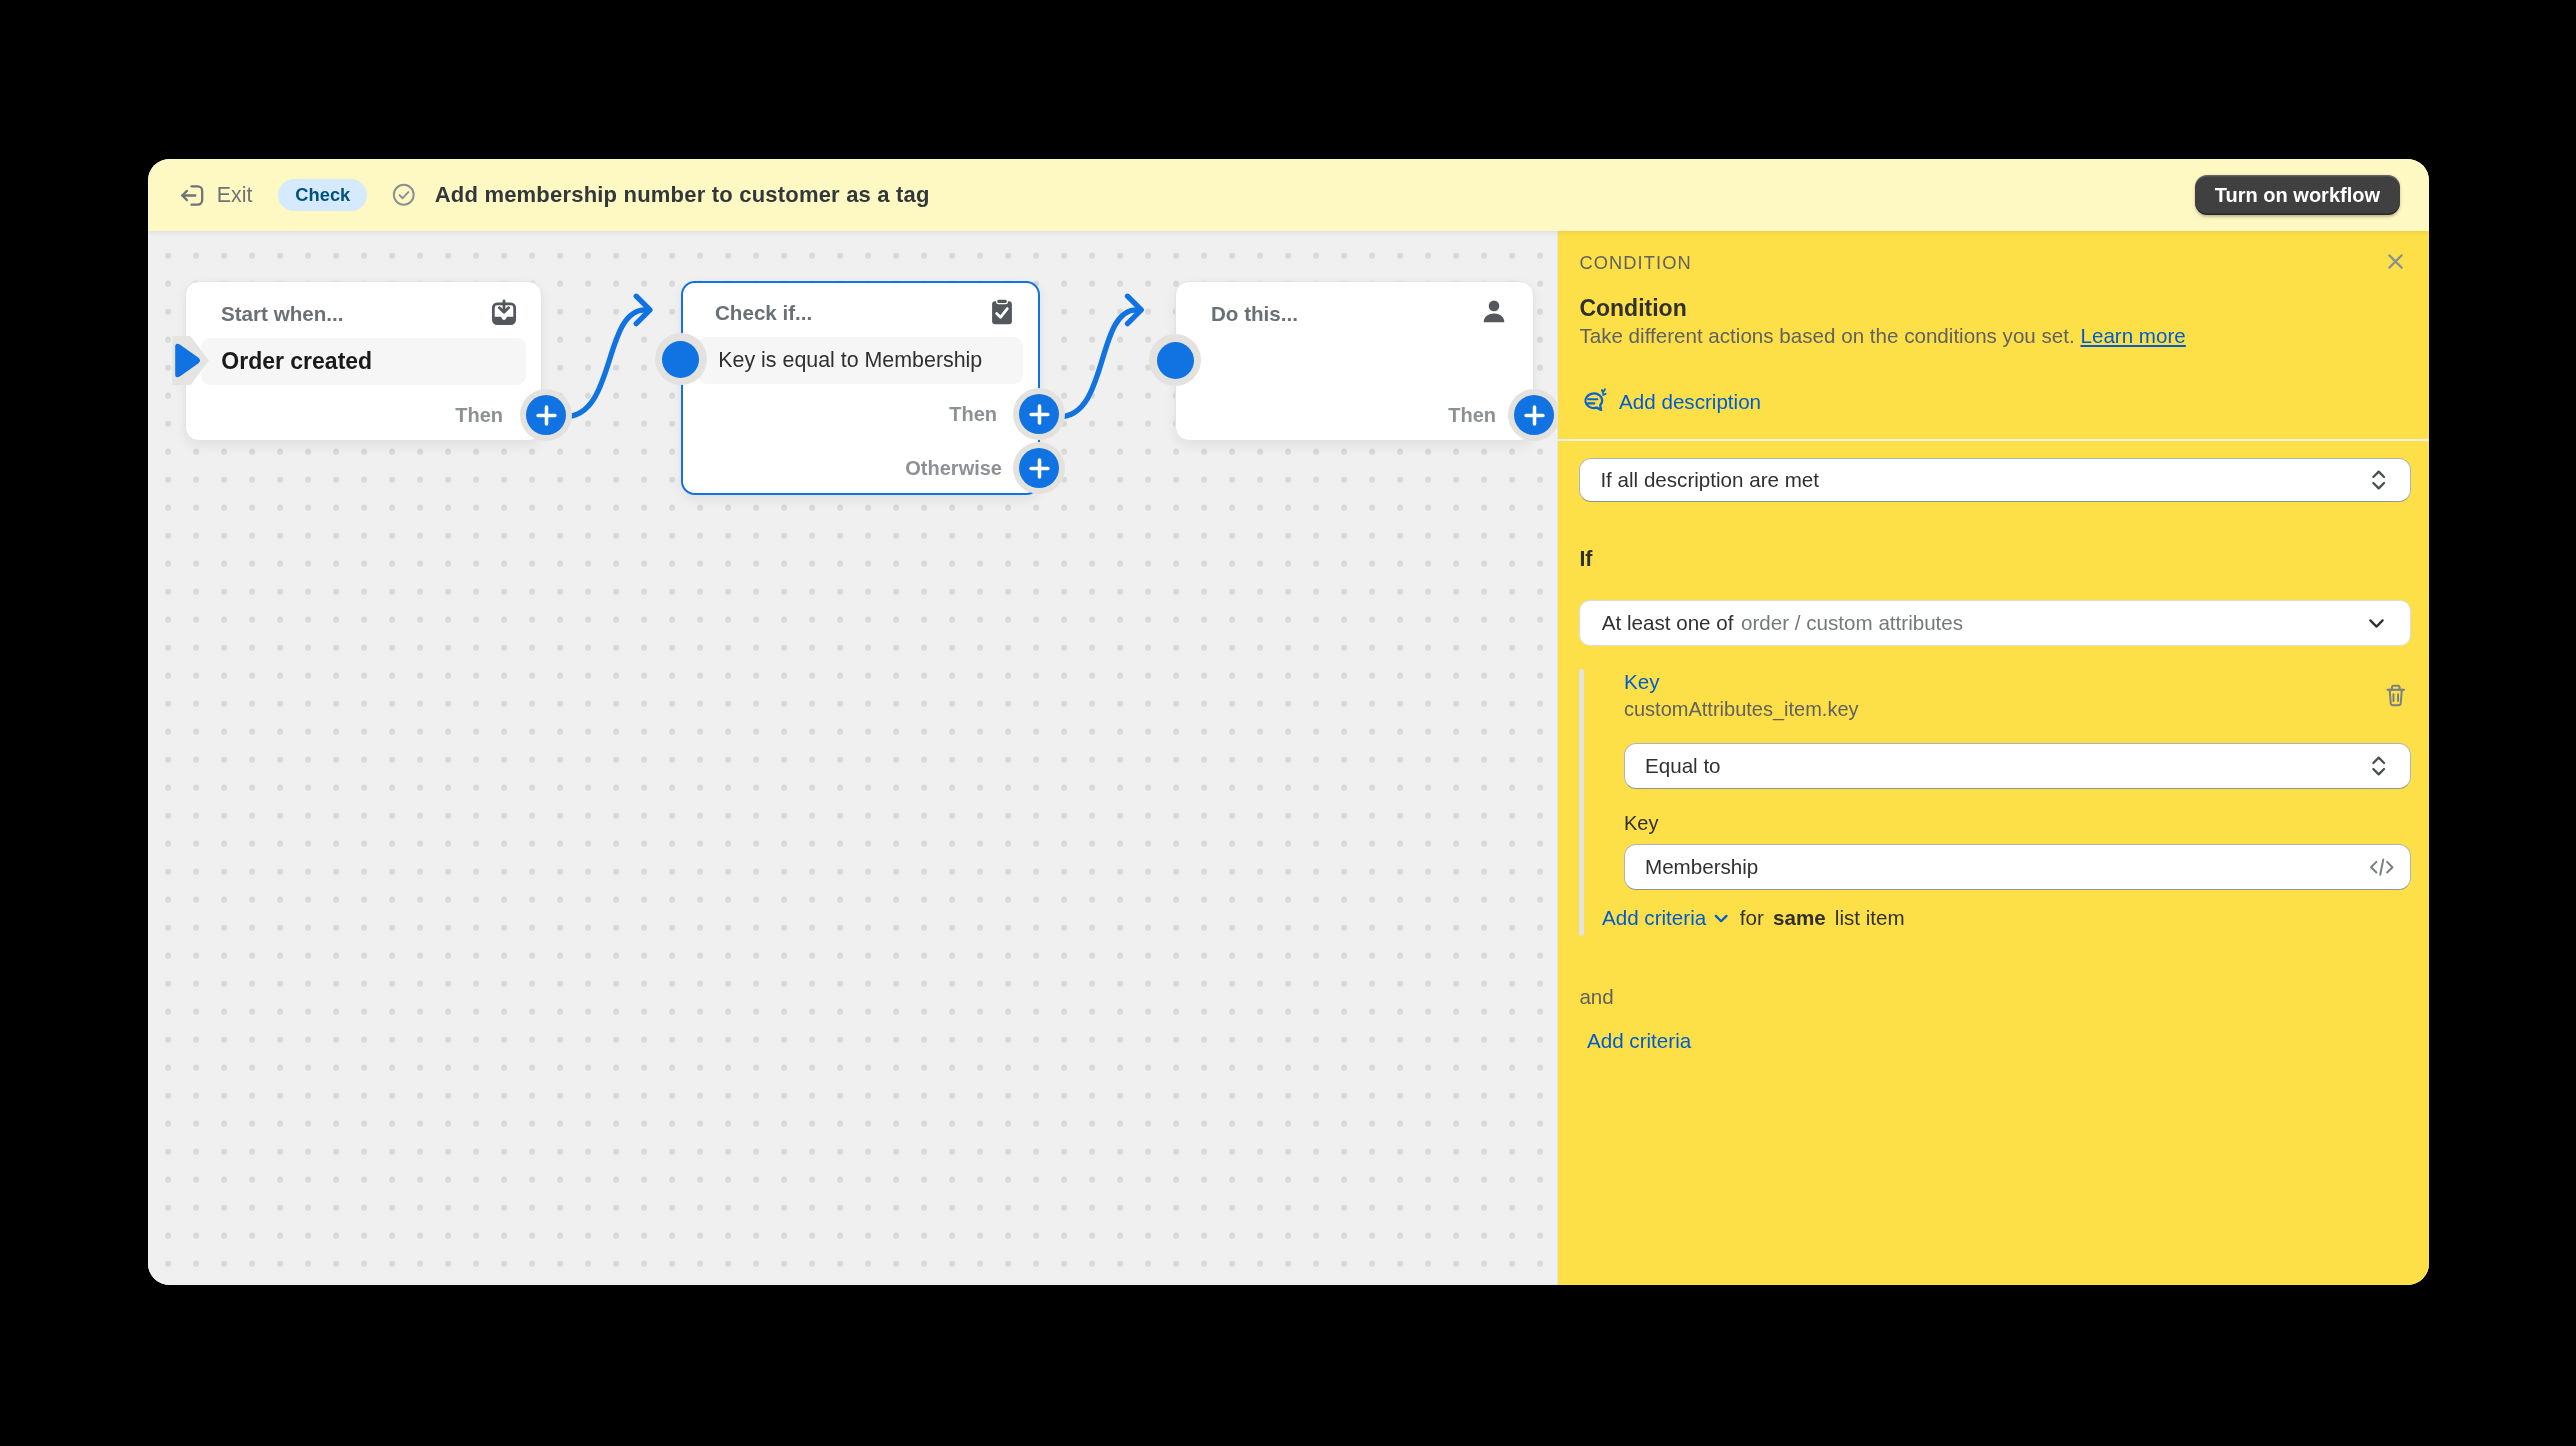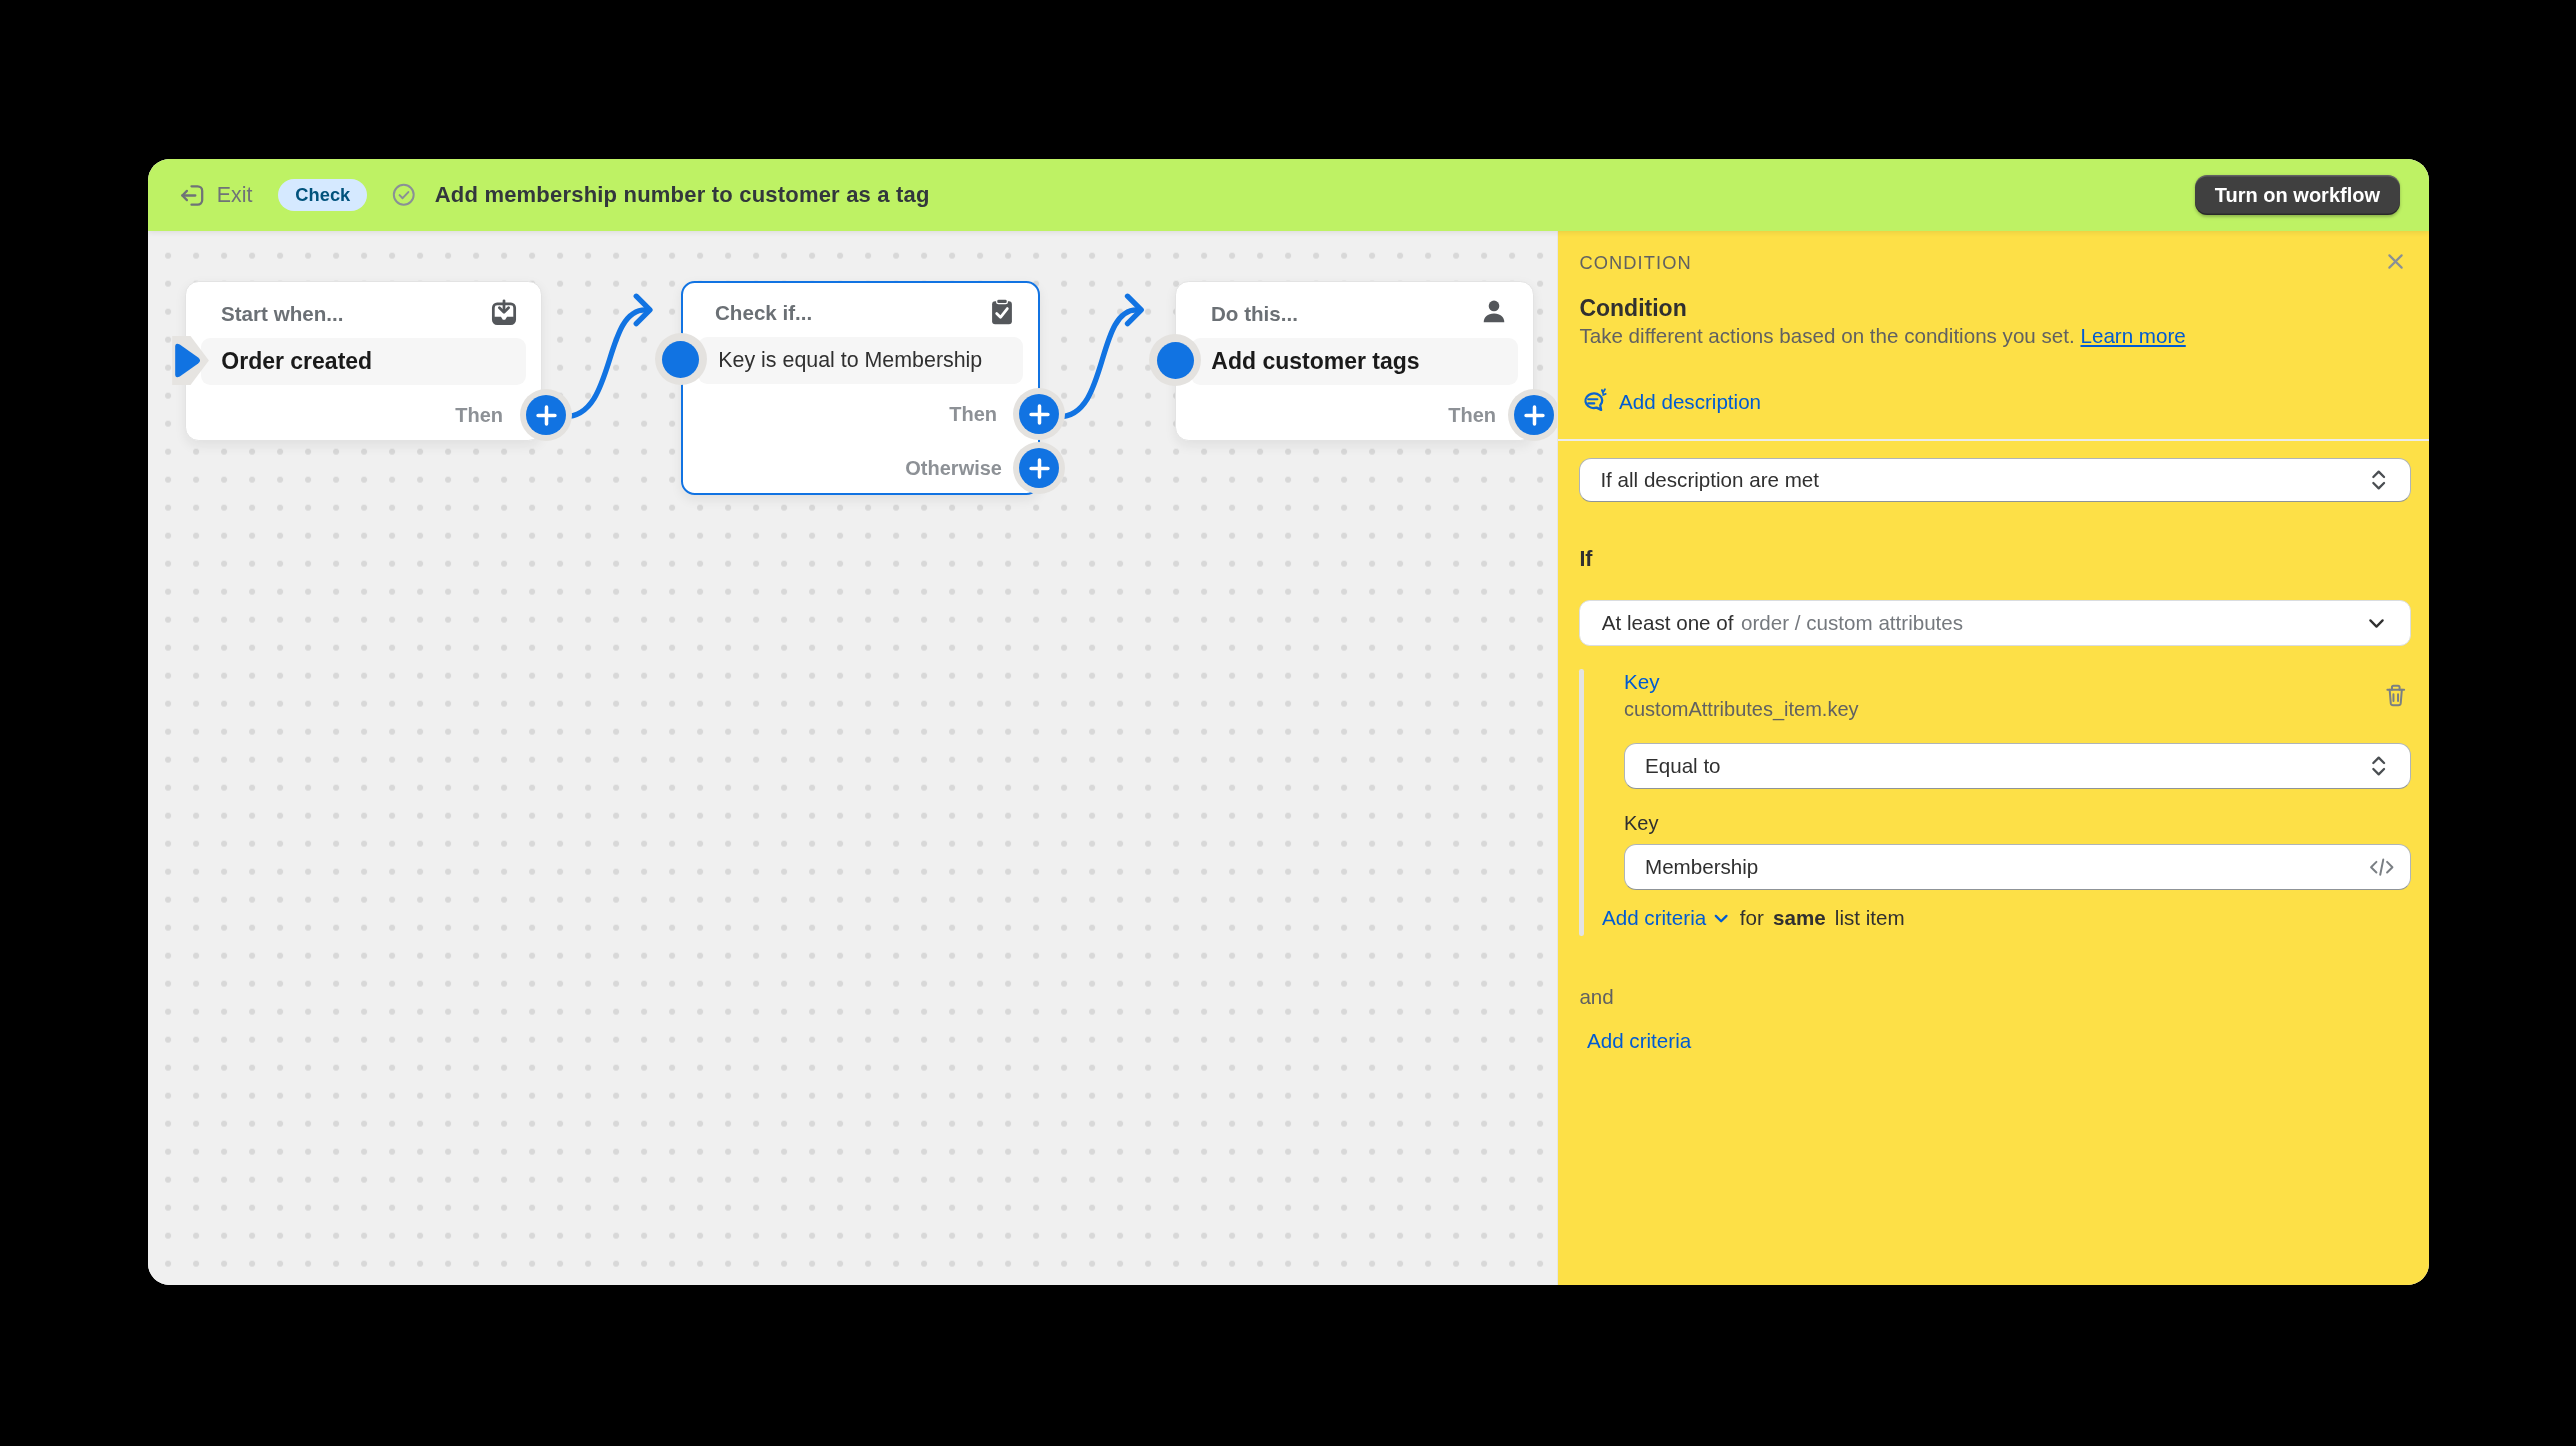--- a/index.html
+++ b/index.html
@@ -13,21 +13,21 @@
     --ink:#303030;
     --ink-strong:#1A1A1A;
     --muted:#616161;
     --faint:#8A9096;
     --hairline:#E6E6E6;
   }
   *{margin:0;padding:0;box-sizing:border-box;}
   html,body{width:2576px;height:1447px;background:#000;font-family:"Liberation Sans",sans-serif;overflow:hidden;}
   .window{position:absolute;left:148px;top:159px;width:2281px;height:1126px;background:#fff;border-radius:21.4px;overflow:hidden;display:flex;flex-direction:column;}
   
-  .topbar{position:relative;height:72px;flex:0 0 72px;background:#bef264;display:flex;align-items:center;padding:0 29px;z-index:20;box-shadow:0 1.5px 6.1px rgba(0,0,0,0.09);}
+  .topbar{position:relative;height:72px;flex:0 0 72px;background:#fef9c3;display:flex;align-items:center;padding:0 29px;z-index:20;box-shadow:0 1.5px 6.1px rgba(0,0,0,0.09);}
   .exit-btn{display:flex;align-items:center;gap:10.7px;color:#6F7377;font-size:21.4px;cursor:pointer;}
   .badge{margin-left:26px;background:var(--badge-bg);color:var(--badge-text);font-size:18.3px;font-weight:600;padding:5.3px 17px;border-radius:762px;line-height:1.2;}
   .check-circle{margin-left:23px;display:flex;align-items:center;}
   .page-title{margin-left:17px;font-size:22px;font-weight:700;color:#32373C;letter-spacing:0.2px;}
   .cta{margin-left:auto;background:var(--cta-bg);color:#fff;font-size:20px;font-weight:600;border:none;border-radius:12.2px;padding:0 20px;height:40px;cursor:pointer;box-shadow:inset 0 1.5px 0 rgba(255,255,255,.18), inset 0 -1.5px 0 rgba(0,0,0,.35), 0 1.5px 3.1px rgba(0,0,0,.25);font-family:inherit;}
   .main{flex:1;display:flex;min-height:0;}
   
   .canvas{position:relative;width:1409px;flex:0 0 1409px;background:var(--canvas-bg);background-image:radial-gradient(circle,var(--dot) 2.7px,transparent 3.4px);background-size:28px 28px;background-position:6.1px 10.7px;overflow:hidden;}
   .connectors{position:absolute;inset:0;pointer-events:none;z-index:1;}
   .node{position:absolute;background:#fff;border:0.8px solid #E3E3E3;border-radius:13.7px;box-shadow:0 4.6px 12.2px rgba(26,26,26,.07);z-index:2;}
@@ -170,21 +170,20 @@
       <div class="node" style="left:1027px;top:50px;width:359px;height:160px;">
         <div class="halo" style="left:-27px;top:52px;"></div>
         <div class="conn-dot" style="left:-19px;top:60px;"></div>
         <div class="node-header">Do this...</div>
         <div class="node-icon" style="top:13.7px;right:23px;">
           <svg width="32" height="32" viewBox="0 0 42 42">
             <circle cx="21" cy="13" r="7" fill="#54575B"></circle>
             <path d="M21 23 c-8.5 0 -13.5 5 -13.5 11.5 h27 C34.5 28 29.5 23 21 23 Z" fill="#54575B"></path>
           </svg>
         </div>
-        <div class="node-body bold">Add customer tags</div>
         <div class="branch-label" style="right:37px;top:122px;">Then</div>
         <div class="halo" style="left:332px;top:107px;"></div>
         <div class="plus-btn" style="left:338px;top:113px;">
           <svg width="23" height="23" viewBox="0 0 30 30">
             <path d="M15 4 V26 M4 15 H26" stroke="#fff" stroke-width="4.6" stroke-linecap="round"></path>
           </svg>
         </div>
       </div>
     </div>
 

